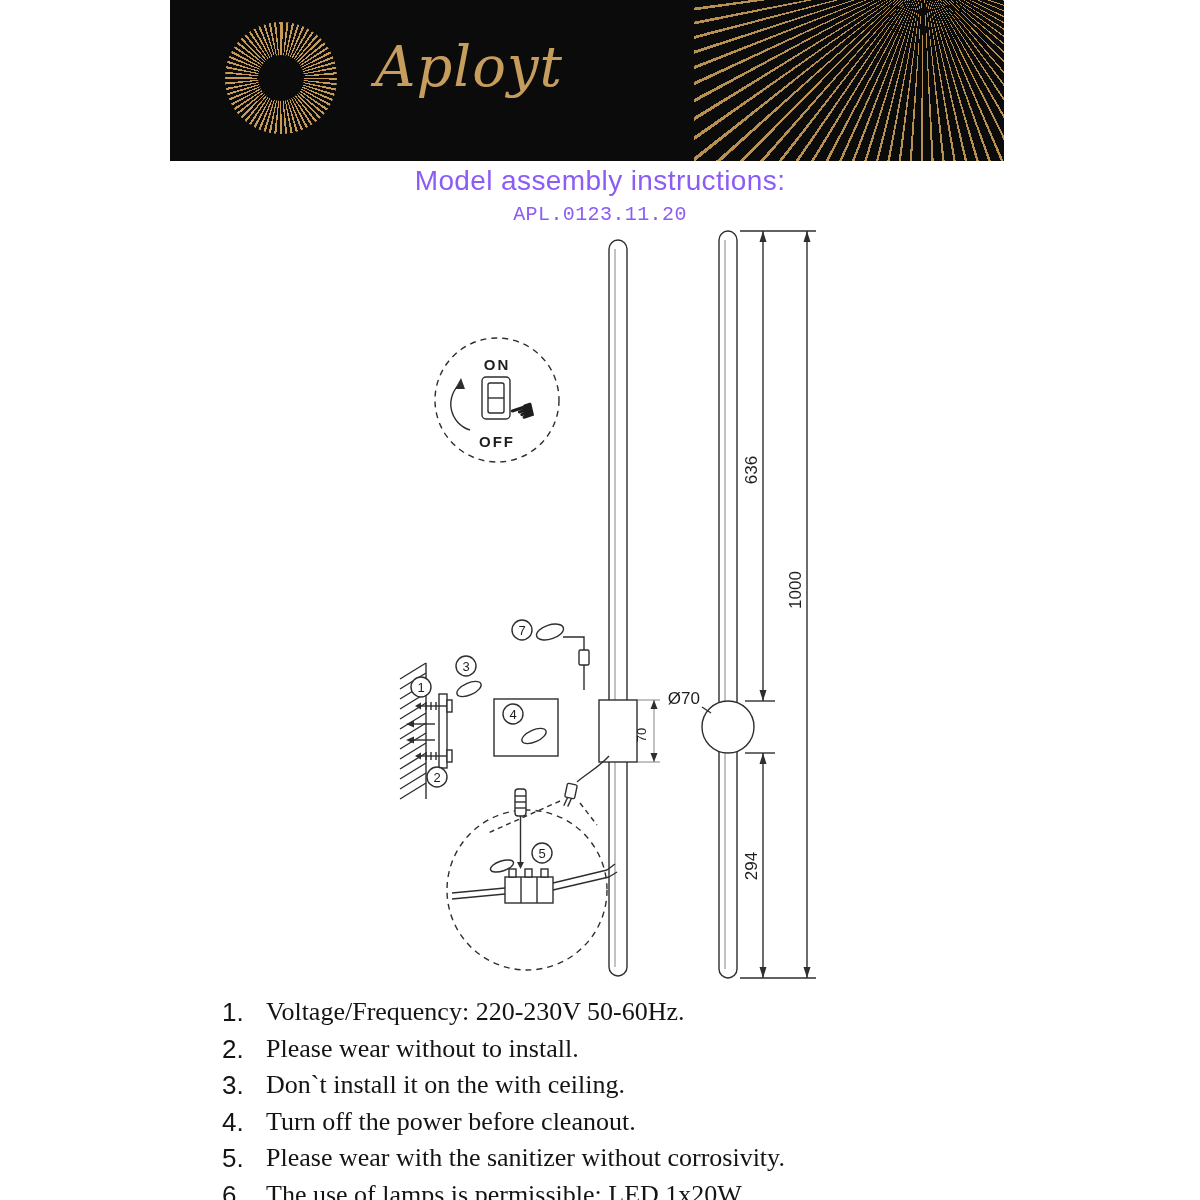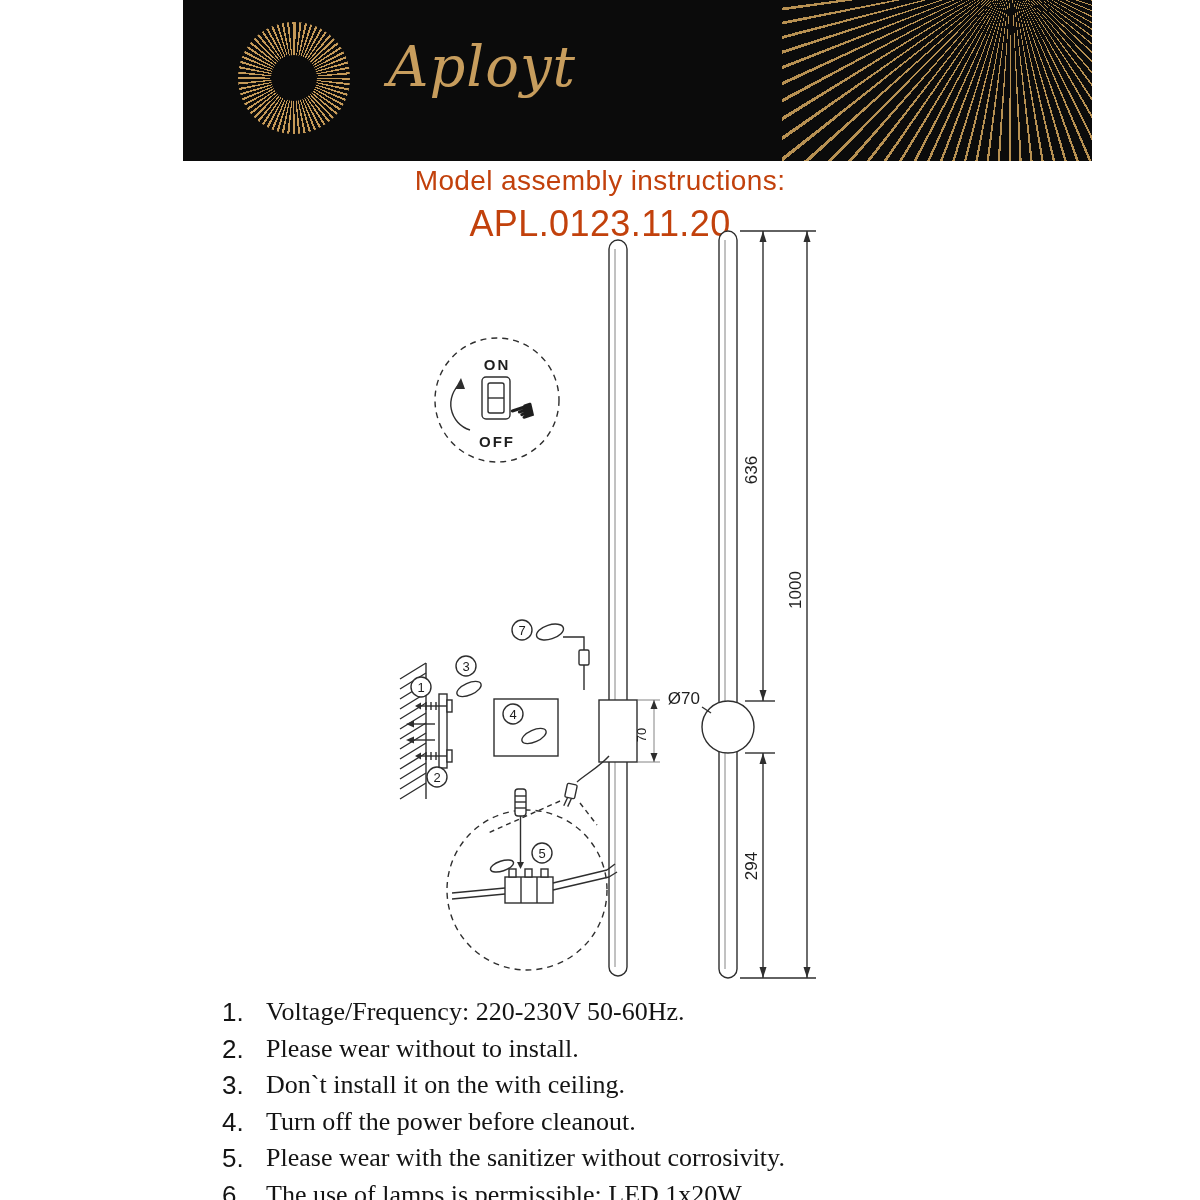--- a/index.html
+++ b/index.html
@@ -1,35 +1,35 @@
 <!DOCTYPE html>
 <html><head>
 <meta charset="utf-8">
 <style>
   * { margin:0; padding:0; box-sizing:border-box; }
   html,body { background:#ffffff; }
   body { width:1200px; height:1200px; font-family:"Liberation Sans", sans-serif; }
   .page { position:relative; width:1200px; height:1200px; background:#fff; overflow:hidden; }
 
   
-  .banner { position:absolute; left:183px; top:0; width:909px; height:161px; background:#0b0b0b; overflow:hidden; }
+  .banner { position:absolute; left:170px; top:0; width:834px; height:161px; background:#0b0b0b; overflow:hidden; }
   .logo { position:absolute; left:55px; top:22px; width:112px; height:112px; }
   .logo .rays { position:absolute; inset:0; border-radius:50%;
     background: repeating-conic-gradient(#c69a58 0deg 2.2deg, rgba(0,0,0,0) 2.2deg 5.6deg); }
   .logo .core { position:absolute; left:50%; top:50%; width:46px; height:46px;
     transform:translate(-50%,-50%); border-radius:50%; background:#0b0b0b; }
   .brand { position:absolute; left:205px; top:34px; font-family:"DejaVu Serif", serif;
     font-style:italic; font-size:56px; color:#c79d5d; letter-spacing:1px; }
   .corner-rays { position:absolute; right:0; top:0; width:310px; height:161px;
     background: repeating-conic-gradient(from 0deg at 74% -14%, rgba(193,152,86,.95) 0deg .7deg, rgba(0,0,0,0) .7deg 3.4deg); }
 
   
-  .title-block { position:absolute; left:0; top:165px; width:1200px; text-align:center; color:#c2410c; }
+  .title-block { position:absolute; left:0; top:165px; width:1200px; text-align:center; color:#8b5cf6; }
   .title-line { font-size:28px; letter-spacing:.4px; }
-  .model-line { font-size:36px; margin-top:6px; letter-spacing:.4px; }
+  .model-line { font-size:20px; margin-top:6px; letter-spacing:.4px;font-family:Liberation Mono, monospace; }
 
   
   .diagram { position:absolute; left:393px; top:226px; }
   .diagram line, .diagram path, .diagram rect, .diagram circle, .diagram ellipse, .diagram polyline {
     stroke:#2e2e2e; stroke-width:1.4; fill:none; }
   .diagram .fw { fill:#ffffff; }
   .diagram .thin { stroke-width:.8; stroke:#666; }
   .diagram polygon { fill:#2e2e2e; stroke:none; }
   .diagram text { stroke:none; fill:#1e1e1e; font-family:"Liberation Sans", sans-serif; }
   .dim { font-size:17px; }

